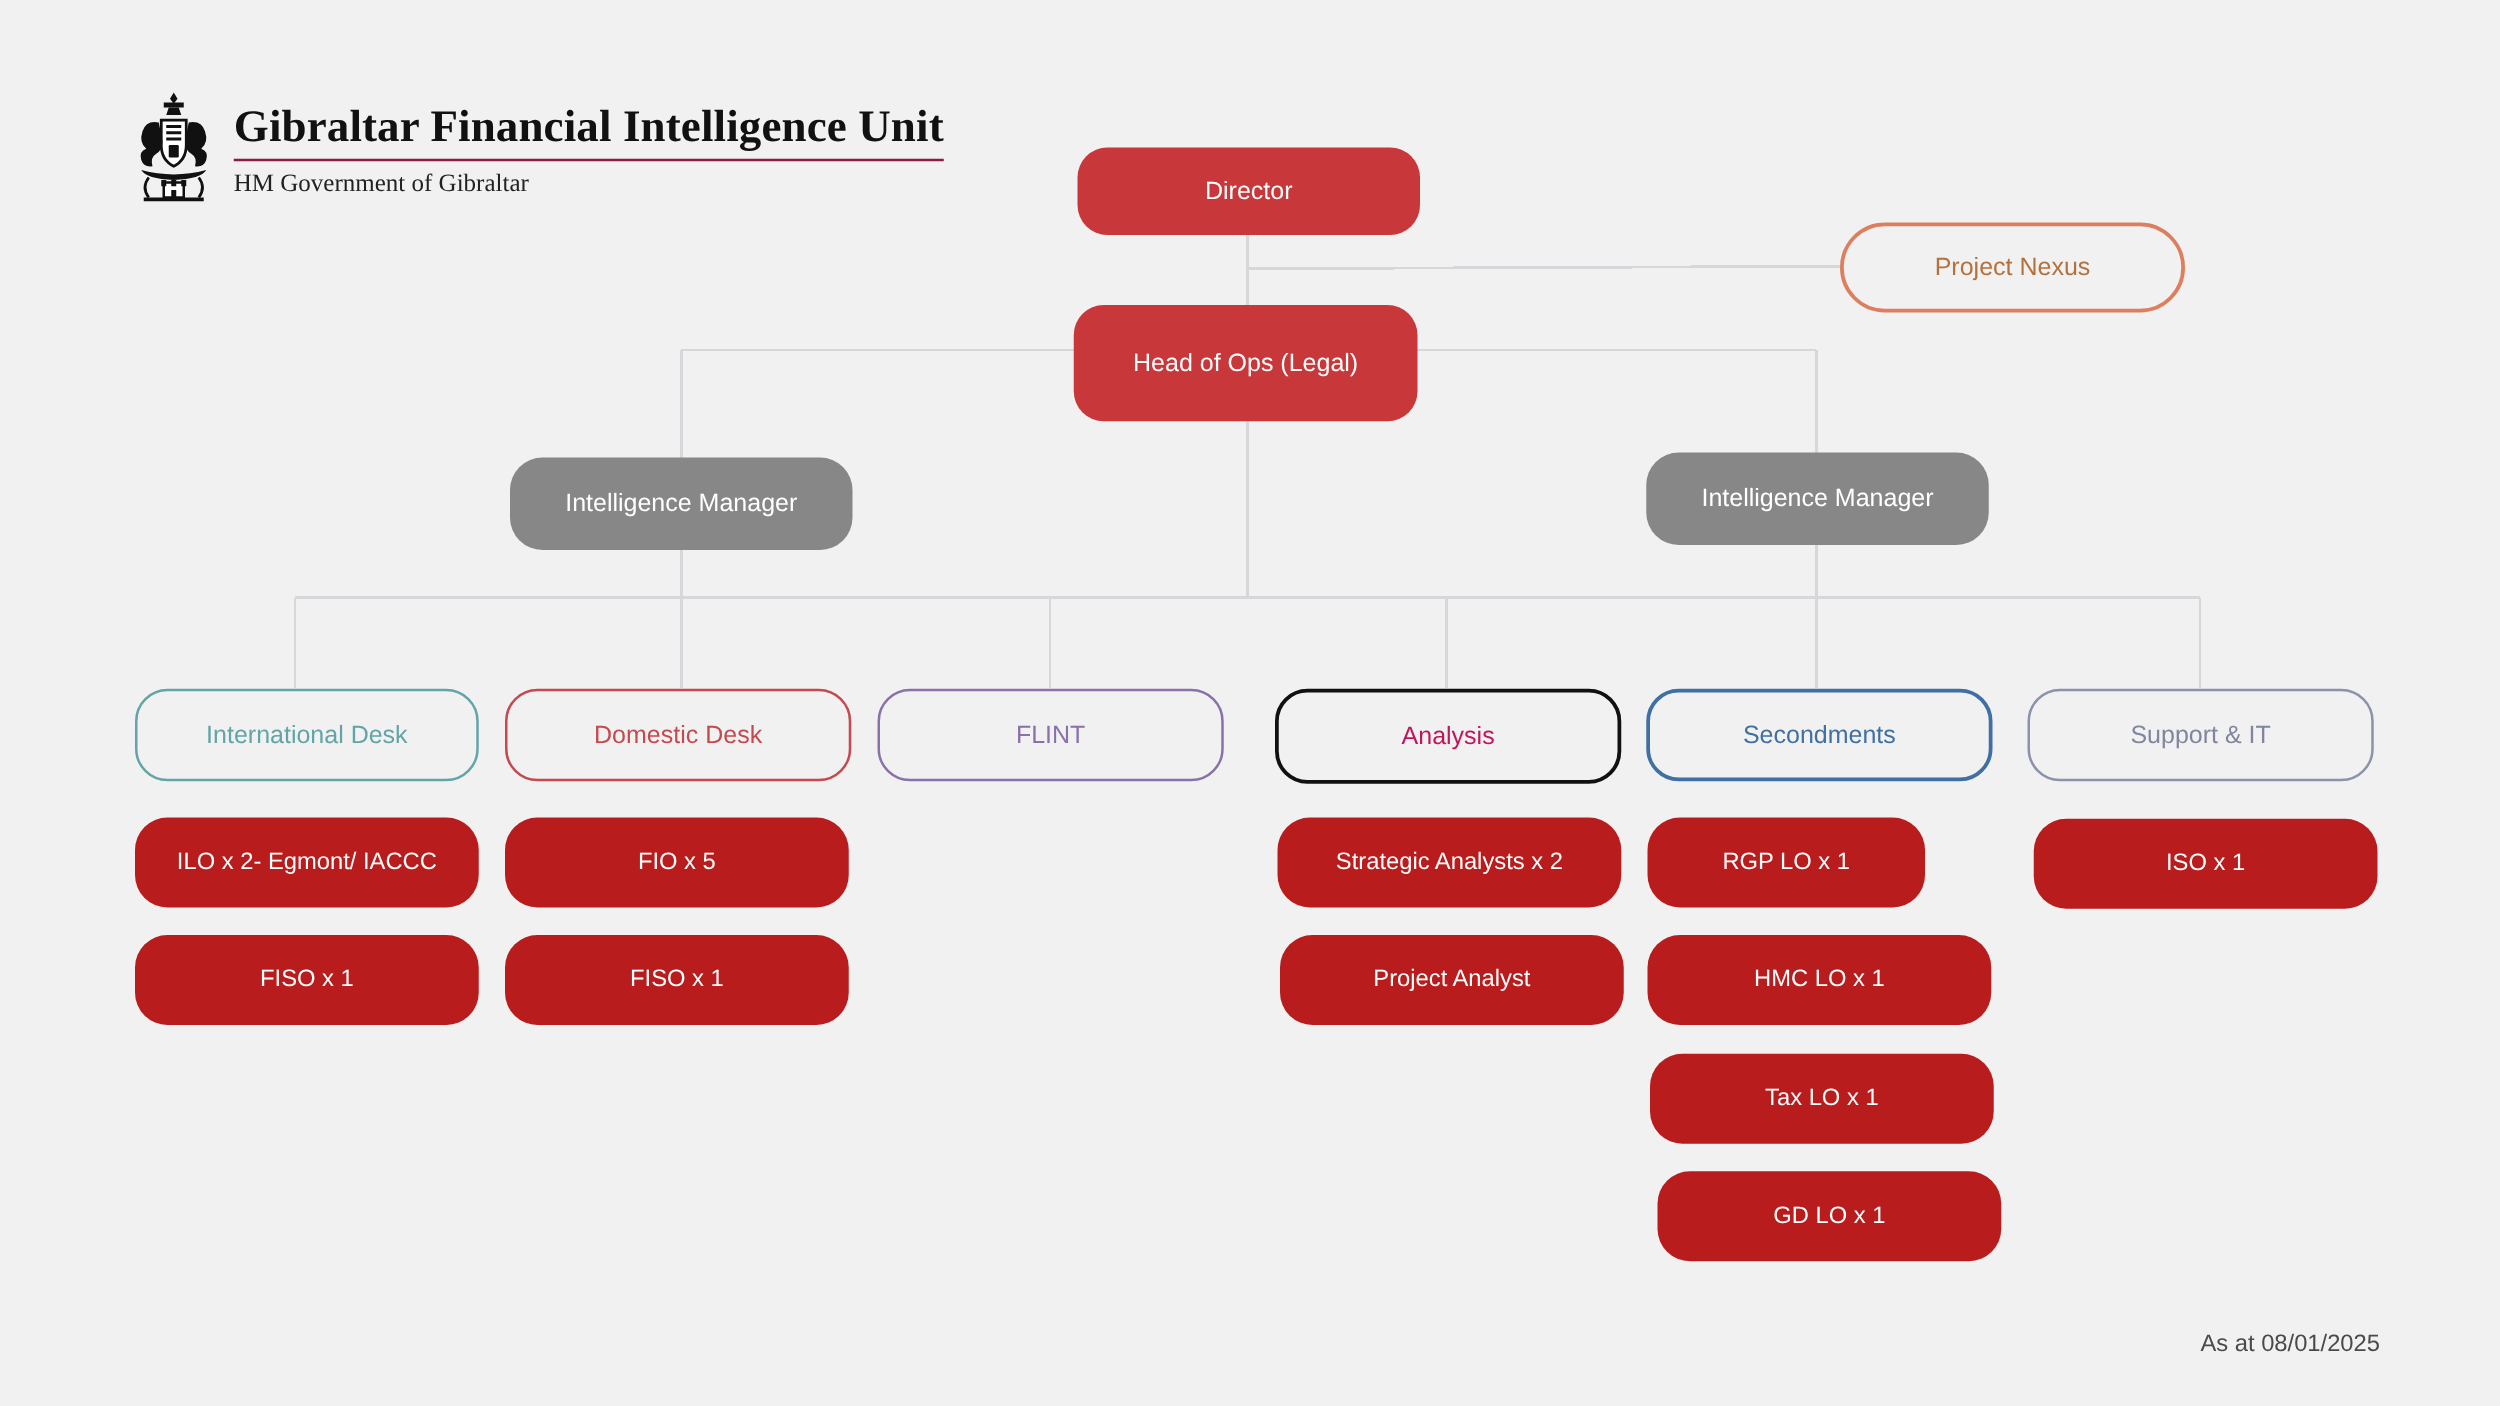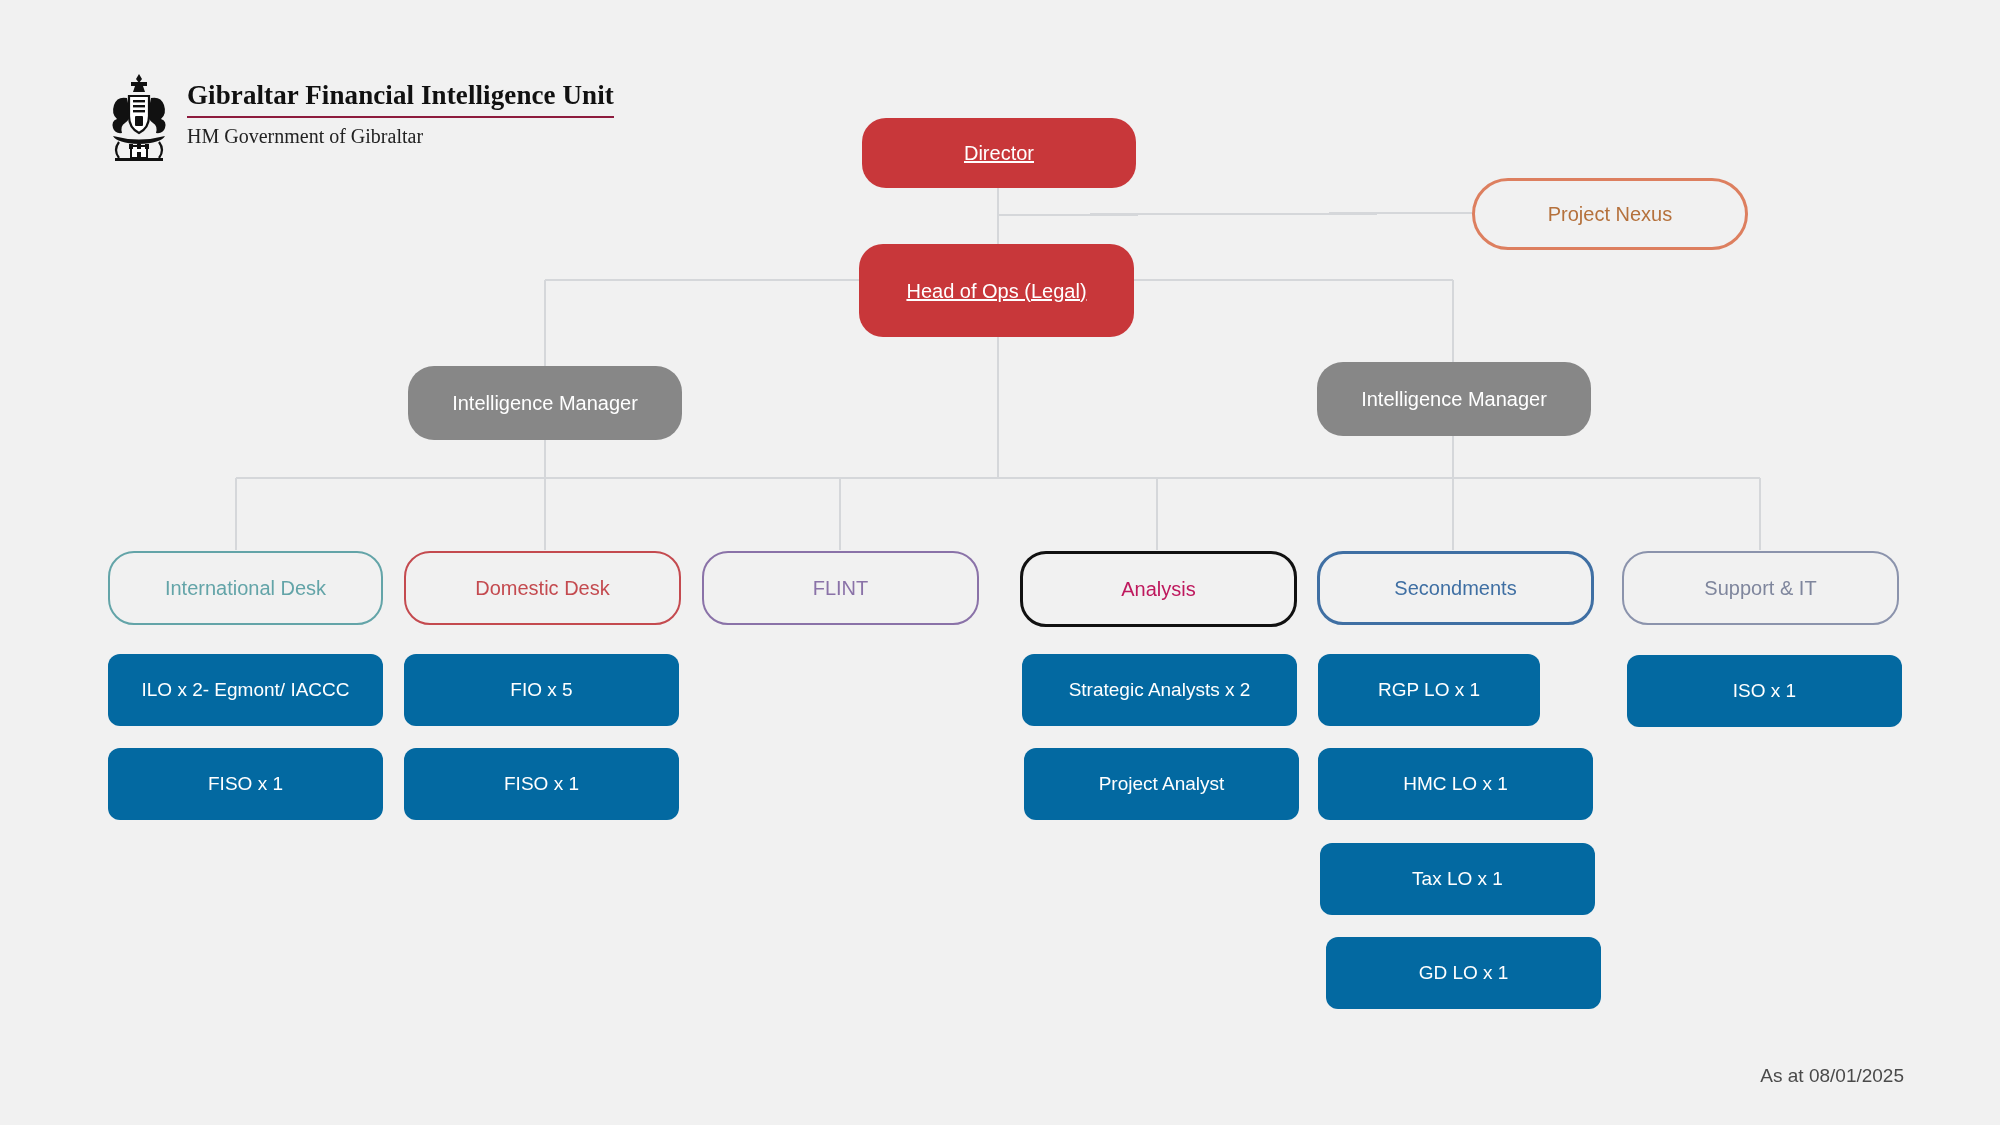--- a/index.html
+++ b/index.html
@@ -13,37 +13,37 @@
 
   
   #connectors{position:absolute;left:0;top:0;width:2000px;height:1125px;pointer-events:none;}
 
   
   .logo-block{position:absolute;left:105px;top:72px;display:flex;align-items:flex-start;gap:14px;}
   .crest{width:68px;height:92px;flex:0 0 auto;}
   .logo-text{padding-top:8px;}
   .logo-title{
     font-family:"Liberation Serif","DejaVu Serif",serif;
-    font-size:27px;font-weight:700;color:#111;letter-spacing:.1px;white-space:nowrap;
+    font-size:36px;font-weight:700;color:#111;letter-spacing:.1px;white-space:nowrap;
     padding-bottom:5px;border-bottom:2.5px solid #8d1b3d;display:inline-block;
   }
   .logo-sub{
     font-family:"Liberation Serif","DejaVu Serif",serif;
     font-size:20px;color:#222;margin-top:7px;white-space:nowrap;
   }
 
   
   .node{
     position:absolute;display:flex;align-items:center;justify-content:center;
     text-align:center;box-sizing:border-box;line-height:1.2;
   }
   .node-solid{color:#fff;font-size:19px;border-radius:22px;}
-  .n-red{background:#c8373a;border-radius:24px;font-size:20px;text-decoration:underline;}
+  .n-red{background:#c8373a;border-radius:24px;font-size:20px;}
   .n-grey{background:#878787;border-radius:26px;font-size:20px;}
-  .n-dark{background:#0369a1;border-radius:12px;font-size:19px;}
+  .n-dark{background:#b91c1c;border-radius:26px;font-size:19px;}
   .node-outline{
     background:#f1f1f1;border-radius:26px;border:2.5px solid #999;font-size:20px;
   }
 
   
   .footer-date{
     position:absolute;right:96px;top:1065px;font-size:19px;color:#4a4a4a;
   }
 </style>
 </head>

